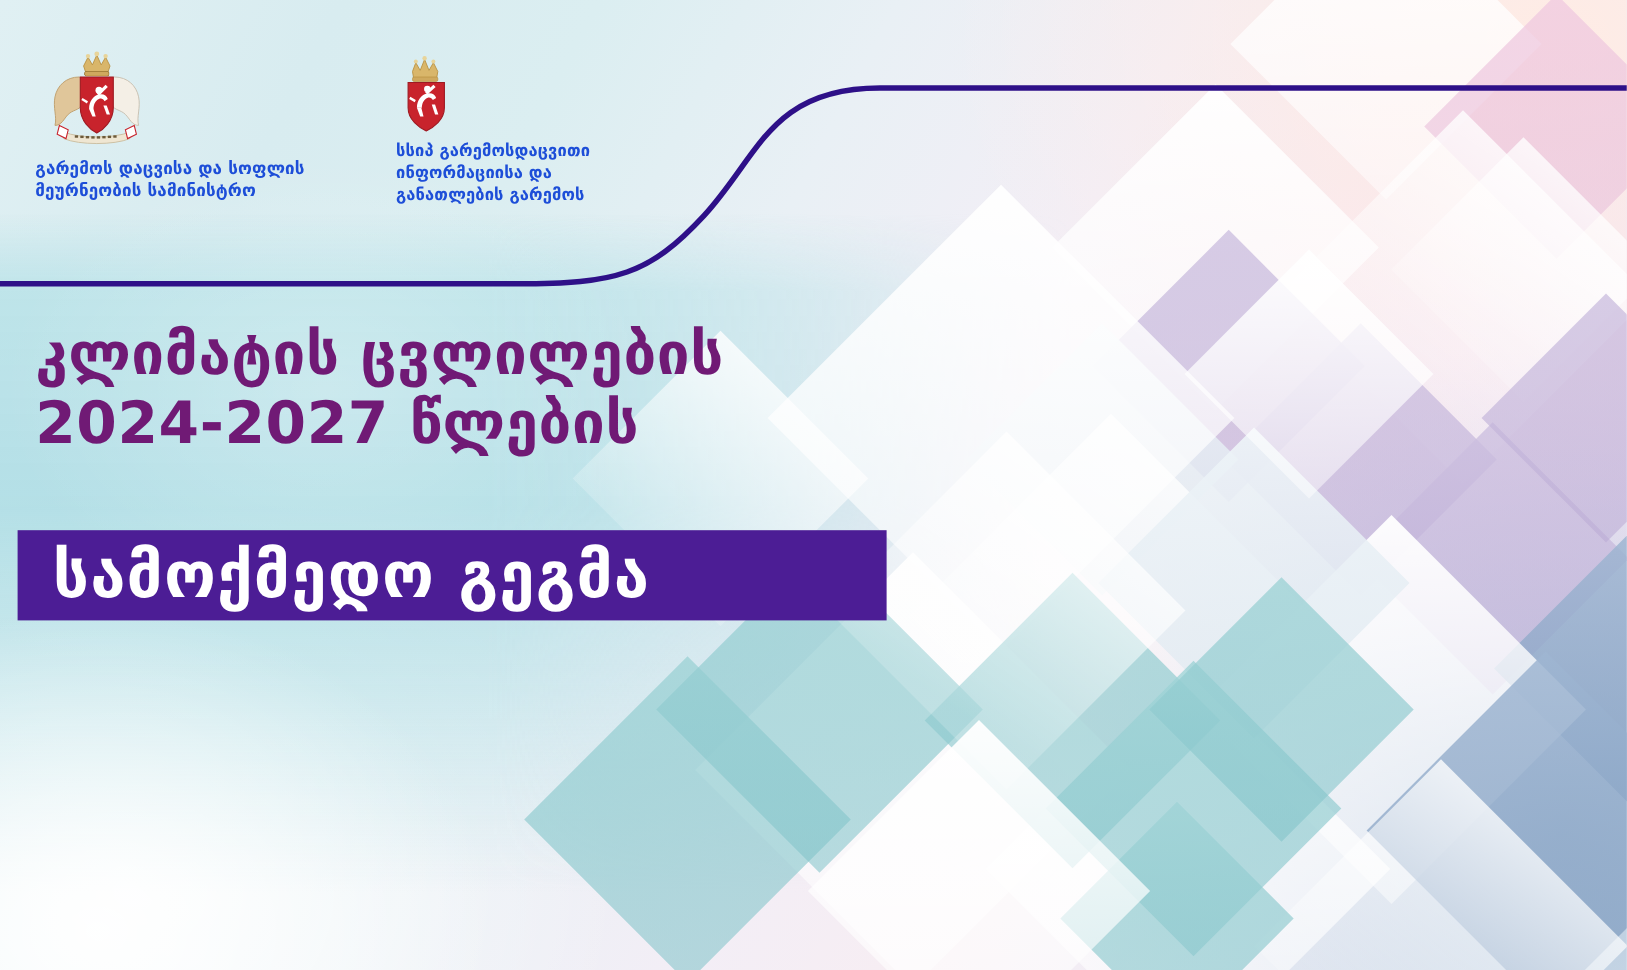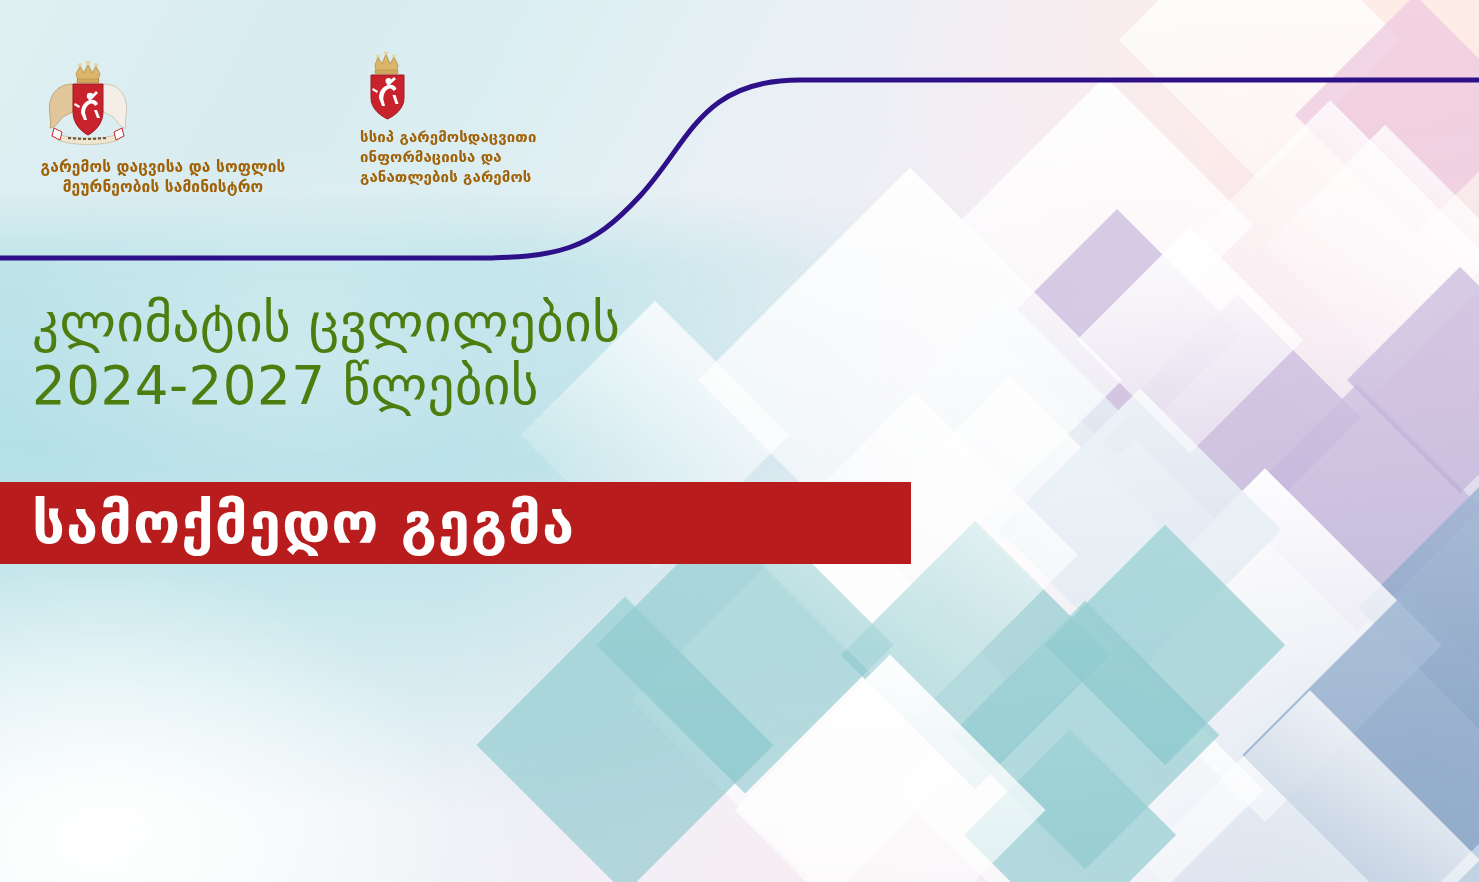--- a/index.html
+++ b/index.html
@@ -50,48 +50,48 @@
       radial-gradient(ellipse 520px 420px at 6% 96%, rgba(255,255,255,.9) 0%, rgba(255,255,255,0) 70%),
       radial-gradient(ellipse 420px 300px at 20% 40%, rgba(255,255,255,.25) 0%, rgba(255,255,255,0) 70%);
   }
 
   
   #curve{position:absolute;left:0;top:0;width:1479px;height:300px;}
 
   
   #logos{position:absolute;left:0;top:0;width:660px;height:210px;}
   .logo-block{position:absolute;}
-  #logo-ministry{left:32px;top:58px;width:270px;text-align:center;}
+  #logo-ministry{left:32px;top:44px;width:270px;}
   #logo-center{left:360px;top:48px;width:250px;}
   .emblem{display:block;}
   .org-name{
     margin-top:8px;
     font-family:"DejaVu Sans","Liberation Sans",sans-serif;
     font-weight:bold;
-    color:#a16207;
+    color:#1d4ed8;
     letter-spacing:.1px;
   }
   #ministry-name{font-size:15.5px;line-height:1.28;width:262px;}
   #center-name{font-size:15px;line-height:1.32;width:240px;}
 
   
   #title-block{position:absolute;left:32px;top:292px;width:820px;}
   .title-line{
     font-family:"DejaVu Sans","Liberation Sans",sans-serif;
-    font-weight:normal;
-    color:#4d7c0f;
+    font-weight:bold;
+    color:#701a75;
     font-size:53px;
     line-height:1.18;
     letter-spacing:.5px;
     white-space:nowrap;
   }
 
   #banner{
-    position:absolute;left:0;top:482px;width:911px;height:82px;
-    background:#b91c1c;
+    position:absolute;left:16px;top:482px;width:790px;height:82px;
+    background:#4c1d95;
     display:flex;align-items:center;
   }
   #banner-text{
     font-family:"DejaVu Sans","Liberation Sans",sans-serif;
     font-weight:bold;
     color:#ffffff;
     font-size:58px;
     line-height:1;
     letter-spacing:1px;
     padding-left:32px;

